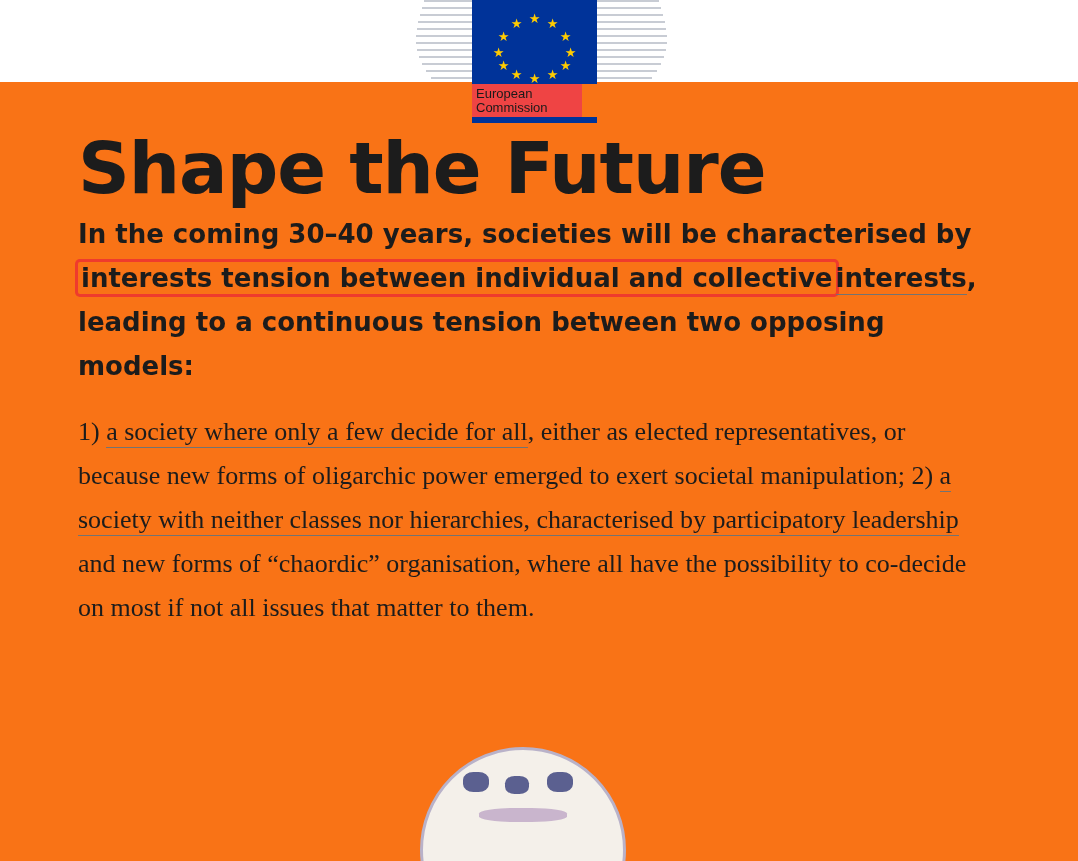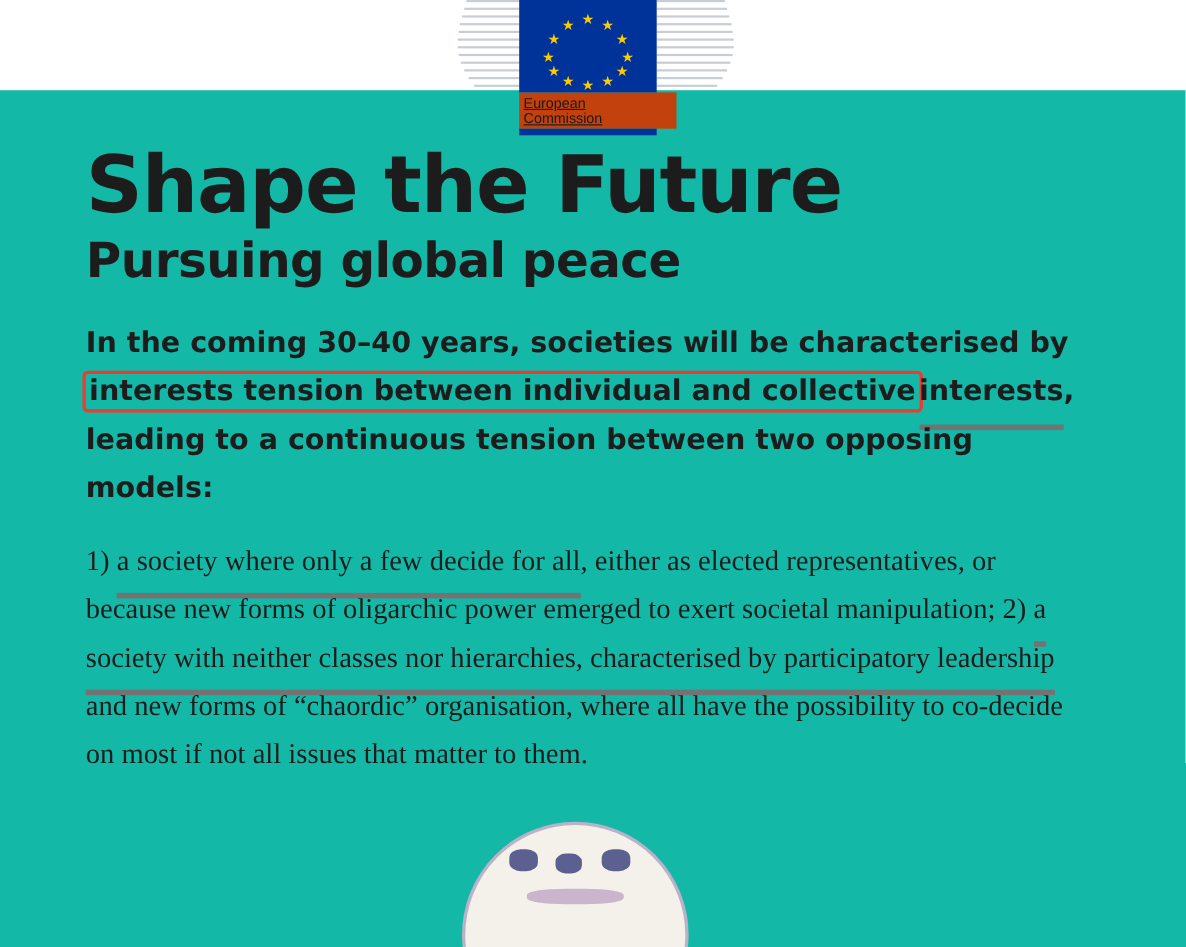--- a/index.html
+++ b/index.html
@@ -84,40 +84,39 @@
   .eu-star {
     position: absolute;
     color: #FFCC00;
     font-size: 13px;
     line-height: 13px;
     width: 13px;
     height: 13px;
     text-align: center;
   }
   .eu-caption {
-    width: 143px;
-    background: #c2410c;
+    width: 110px;
+    background: #ef4444;
     padding: 3px 0 2px 4px;
     box-sizing: border-box;
     color: #1a1a1a;
     font-size: 13px;
     line-height: 14px;
     font-family: "Liberation Sans", sans-serif;
-    text-decoration: underline;
   }
   .eu-underline {
     width: 125px;
     height: 6px;
     background: #003399;
   }
 
   
   .body-panel {
     position: relative;
-    background: #14b8a6;
+    background: #f97316;
     height: 779px;
     padding: 0;
     overflow: hidden;
   }
   .content {
     padding: 48px 60px 0 78px;
   }
   .title {
     font-family: "DejaVu Sans", sans-serif;
     font-weight: bold;
@@ -154,22 +153,22 @@
     max-width: 900px;
   }
 
   
   .hl-box {
     box-shadow: 0 0 0 3px #ef3b2d;
     padding: 1px 3px;
     border-radius: 2px;
   }
   .underline-red {
-    border-bottom: 5px solid #737373;
-    padding-bottom: 15px;
+    border-bottom: 1px solid #737373;
+    padding-bottom: 1px;
   }
 
   
   .illustration {
     position: absolute;
     left: 420px;
     bottom: -92px;
     width: 200px;
     height: 200px;
     border-radius: 50%;
@@ -241,21 +240,20 @@
         <div>European</div>
         <div>Commission</div>
       </div>
       <div class="eu-underline"></div>
     </div>
   </div>
 
   <div class="body-panel">
     <div class="content">
       <h1 class="title">Shape the Future</h1>
-      <h2 class="subtitle">Pursuing global peace</h2>
 
       <p class="lead"><span>In the coming 30–40 years, societies will be characterised by </span><span class="hl-box">interests tension between individual and collective</span><span class="underline-red">interests</span><span>, leading to a continuous tension between two opposing models:</span></p>
 
       <p class="para"><span> 1) </span><span class="underline-red">a society where only a few decide for all</span><span>, either as elected representatives, or because new forms of oligarchic power emerged to exert societal manipulation; </span><span>2) </span><span class="underline-red">a society with neither classes nor hierarchies, characterised by participatory leadership</span><span> and new forms of “chaordic” organisation, where all have the possibility to co-decide on most if not all issues that matter to them.</span></p>
     </div>
 
     <div class="illustration">
       <div class="illus-mark illus-a"></div>
       <div class="illus-mark illus-b"></div>
       <div class="illus-mark illus-c"></div>

